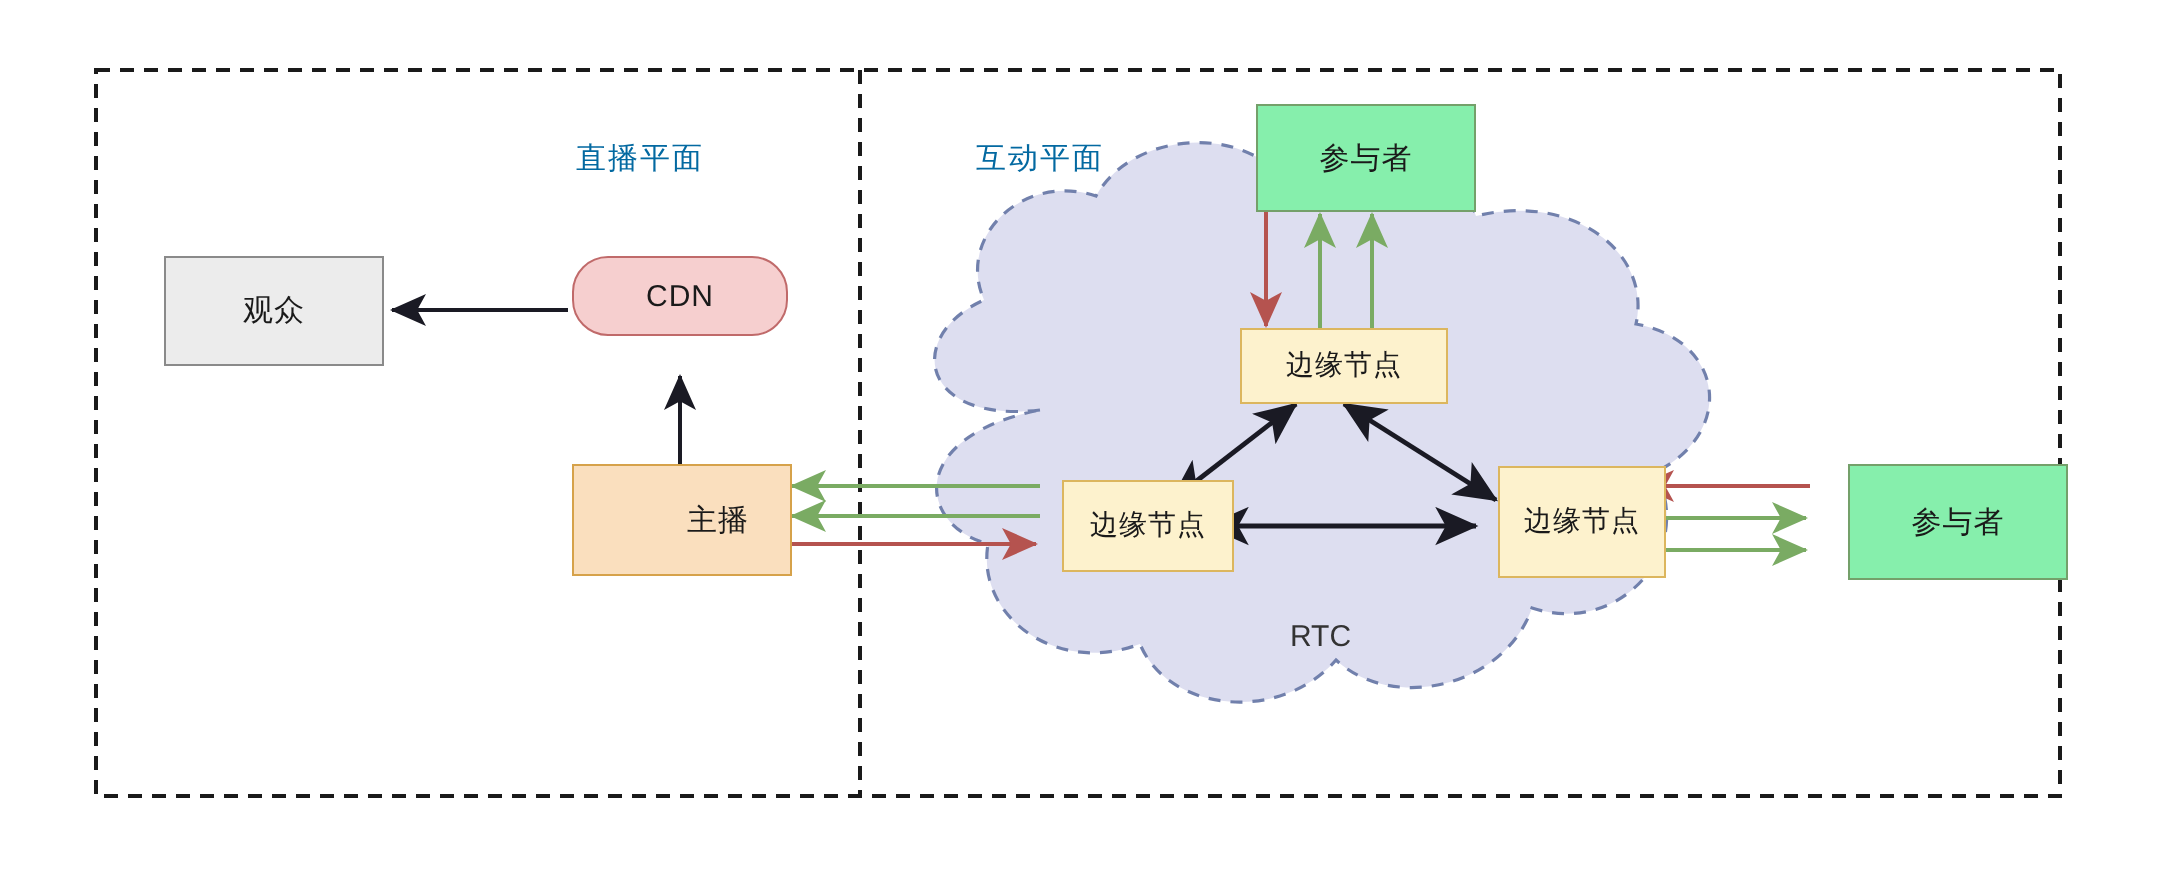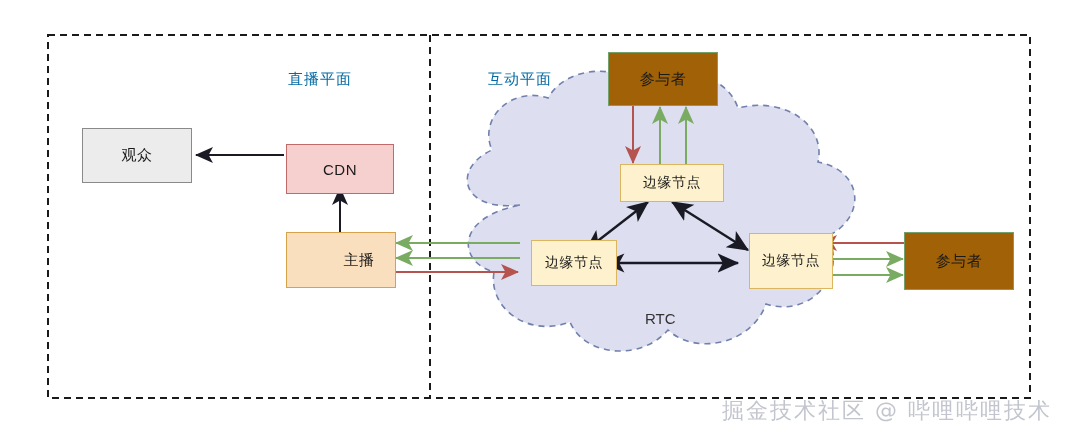--- a/index.html
+++ b/index.html
@@ -41,22 +41,23 @@
   }
   .node-cdn {
     background: #f6cfcf;
     border: 1.6px solid #c06a6a;
   }
   .node-anchor {
     background: #fadfbe;
     border: 1.6px solid #d6a24a;
   }
   .node-participant {
-    background: #a16207;
+    background: #86efac;
     border: 1.6px solid #74a06a;
+    margin-left: 20px;
   }
   .node-edge {
     background: #fdf2cd;
     border: 1.6px solid #dcb65e;
     font-size: 14px;
     margin-left: 12px;
   }
   .plane-label {
     position: absolute;
     font-size: 15px;
@@ -146,21 +147,21 @@
 
   <div class="plane-label" style="left:288px; top:70px;">直播平面</div>
   <div class="plane-label" style="left:488px; top:70px;">互动平面</div>
 
   <div class="cloud-label" style="left:645px; top:310px;">RTC</div>
 
   <div class="node node-audience" style="left:82px; top:128px; width:110px; height:55px;">
     <span>观众</span>
   </div>
 
-  <div class="node node-cdn" style="left:286px; top:144px; width:108px; height:50px;">
+  <div class="node node-cdn" style="left:286px; top:128px; width:108px; height:40px;border-radius:18px;">
     <span>CDN</span>
   </div>
 
   <div class="node node-anchor" style="left:286px; top:232px; width:110px; height:56px;padding-left:36px;">
     <span>主播</span>
   </div>
 
   <div class="node node-participant" style="left:608px; top:52px; width:110px; height:54px;">
     <span>参与者</span>
   </div>
@@ -174,15 +175,14 @@
   </div>
 
   <div class="node node-edge" style="left:519px; top:240px; width:86px; height:46px;">
     <span>边缘节点</span>
   </div>
 
   <div class="node node-edge" style="left:737px; top:233px; width:84px; height:56px;">
     <span>边缘节点</span>
   </div>
 
-  <div class="watermark" style="left:722px; top:396px;">掘金技术社区 @ 哔哩哔哩技术</div>
 
 </div>
 
 </body></html>

